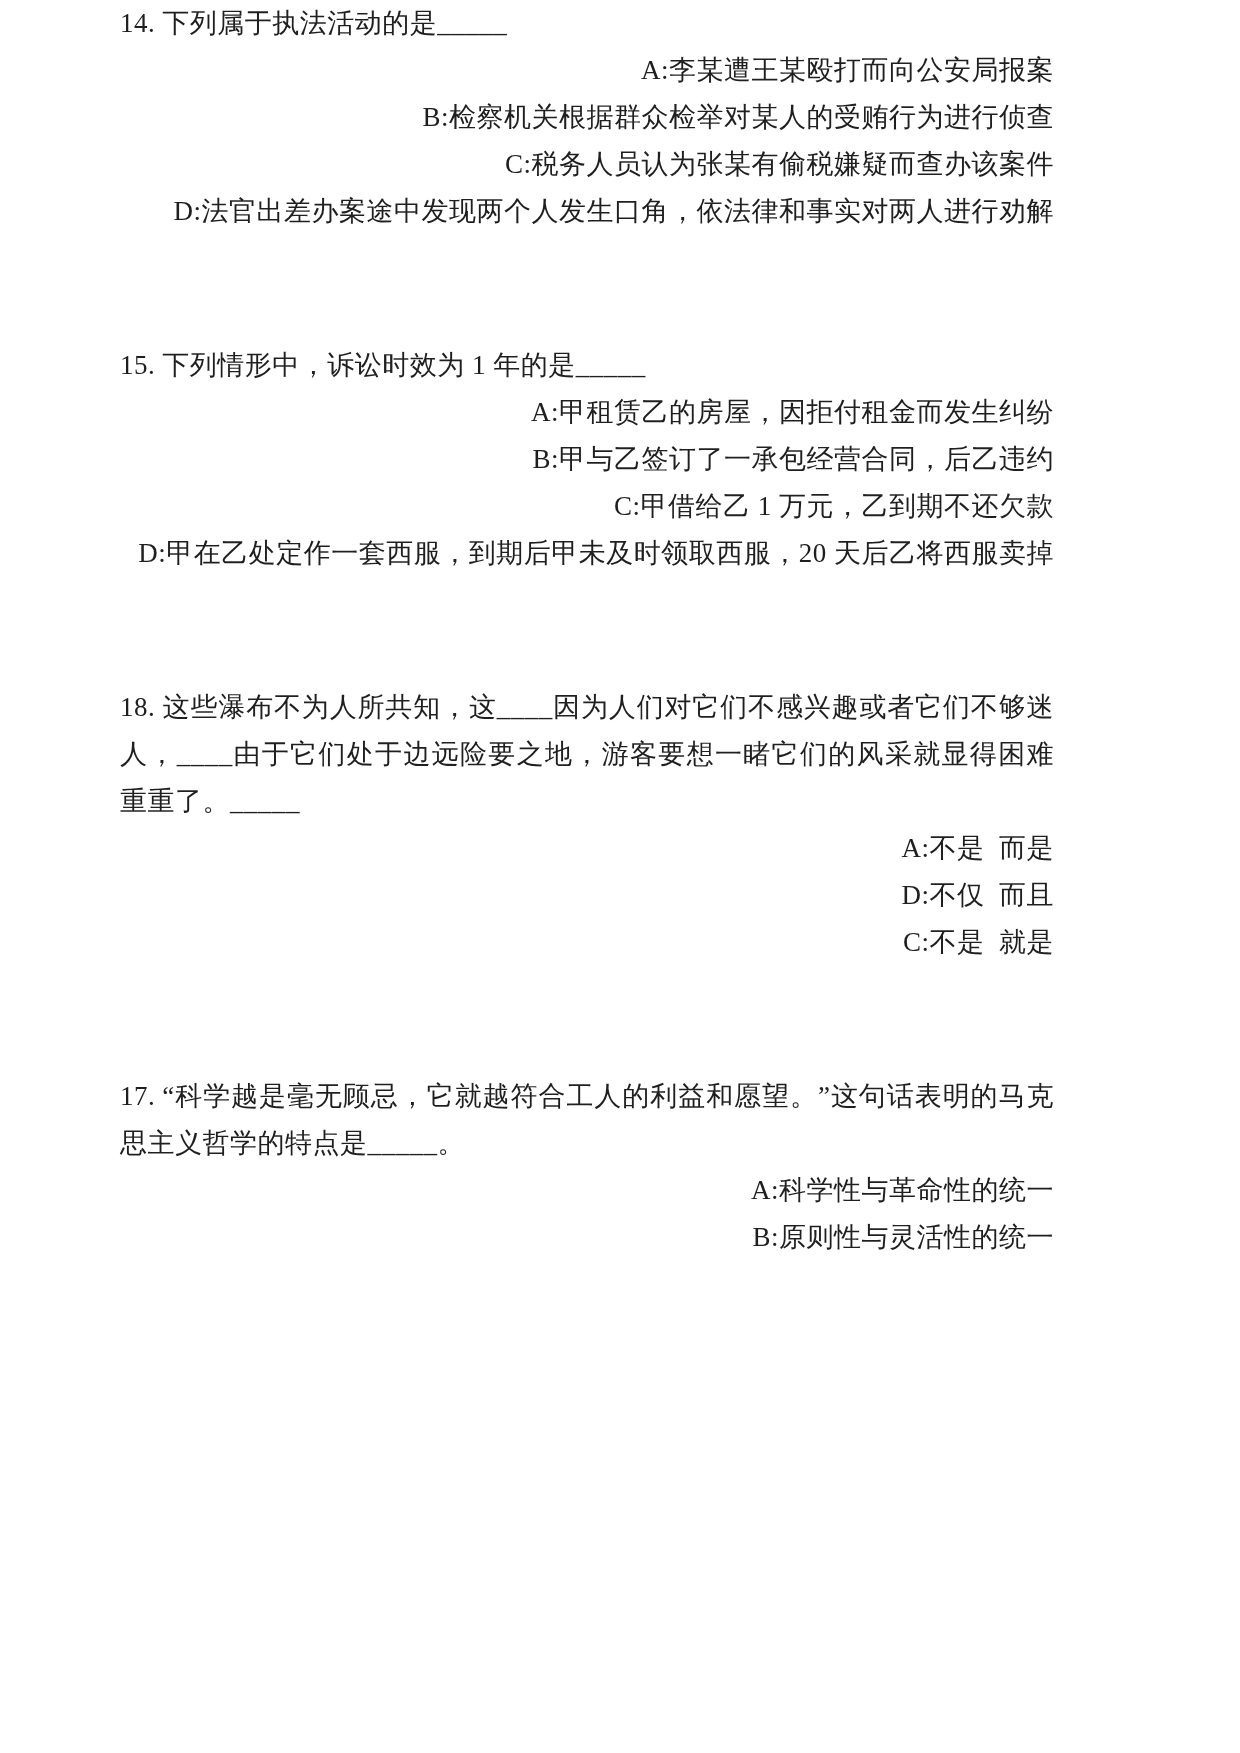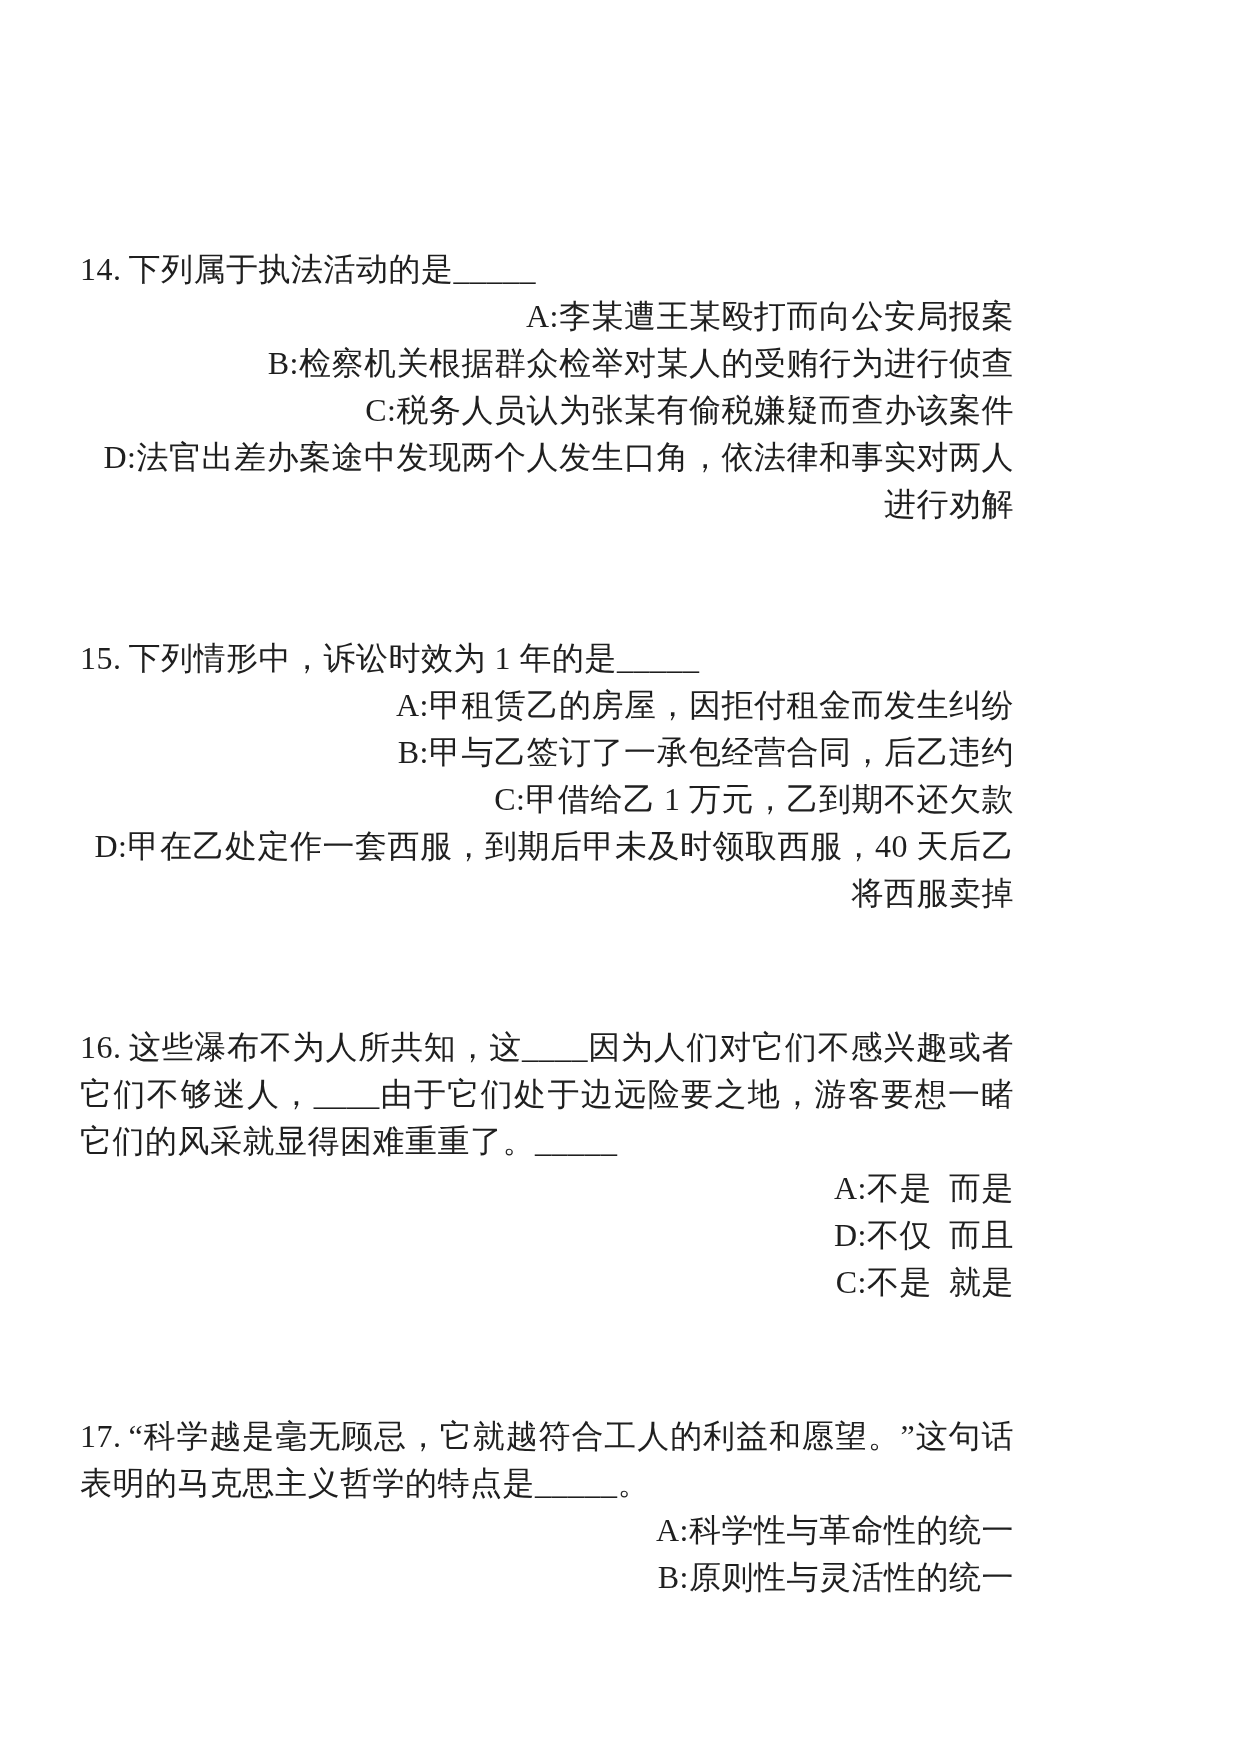--- a/index.html
+++ b/index.html
@@ -10,23 +10,22 @@
   body {
     width: 1240px;
     height: 1753px;
     overflow: hidden;
     font-family: "Liberation Serif", "DejaVu Serif", serif;
     color: #1f1f1f;
   }
   .content {
     box-sizing: border-box;
     width: 934px;
-    margin-left: 80px;
-    padding-top: 246px;
-    font-size: 32px;
+    margin-left: 120px;
+    font-size: 27px;
     line-height: 47px;
   }
   .question {
     margin: 0;
   }
   .question + .question {
     margin-top: 107px;
   }
   p {
     margin: 0;
@@ -58,25 +57,25 @@
     <p class="option"><span class="opt-label">B:</span><span>检察机关根据群众检举对某人的受贿行为进行侦查</span></p>
     <p class="option"><span class="opt-label">C:</span><span>税务人员认为张某有偷税嫌疑而查办该案件</span></p>
     <p class="option"><span class="opt-label">D:</span><span>法官出差办案途中发现两个人发生口角，依法律和事实对两人进行劝解</span></p>
   </section>
 
   <section class="question">
     <p class="stem"><span class="q-num">15.</span><span>下列情形中，诉讼时效为 1 年的是_____</span></p>
     <p class="option"><span class="opt-label">A:</span><span>甲租赁乙的房屋，因拒付租金而发生纠纷</span></p>
     <p class="option"><span class="opt-label">B:</span><span>甲与乙签订了一承包经营合同，后乙违约</span></p>
     <p class="option"><span class="opt-label">C:</span><span>甲借给乙 1 万元，乙到期不还欠款</span></p>
-    <p class="option"><span class="opt-label">D:</span><span>甲在乙处定作一套西服，到期后甲未及时领取西服，40 天后乙将西服卖掉</span></p>
+    <p class="option"><span class="opt-label">D:</span><span>甲在乙处定作一套西服，到期后甲未及时领取西服，20 天后乙将西服卖掉</span></p>
   </section>
 
   <section class="question">
-    <p class="stem"><span class="q-num">16.</span><span>这些瀑布不为人所共知，这____因为人们对它们不感兴趣或者它们不够迷人，____由于它们处于边远险要之地，游客要想一睹它们的风采就显得困难重重了。_____</span></p>
+    <p class="stem"><span class="q-num">18.</span><span>这些瀑布不为人所共知，这____因为人们对它们不感兴趣或者它们不够迷人，____由于它们处于边远险要之地，游客要想一睹它们的风采就显得困难重重了。_____</span></p>
     <p class="option"><span class="opt-label">A:</span><span>不是  而是</span></p>
     <p class="option"><span class="opt-label">D:</span><span>不仅  而且</span></p>
     <p class="option"><span class="opt-label">C:</span><span>不是  就是</span></p>
   </section>
 
   <section class="question">
     <p class="stem"><span class="q-num">17.</span><span>“科学越是毫无顾忌，它就越符合工人的利益和愿望。”这句话表明的马克思主义哲学的特点是_____。</span></p>
     <p class="option"><span class="opt-label">A:</span><span>科学性与革命性的统一</span></p>
     <p class="option"><span class="opt-label">B:</span><span>原则性与灵活性的统一</span></p>
   </section>

